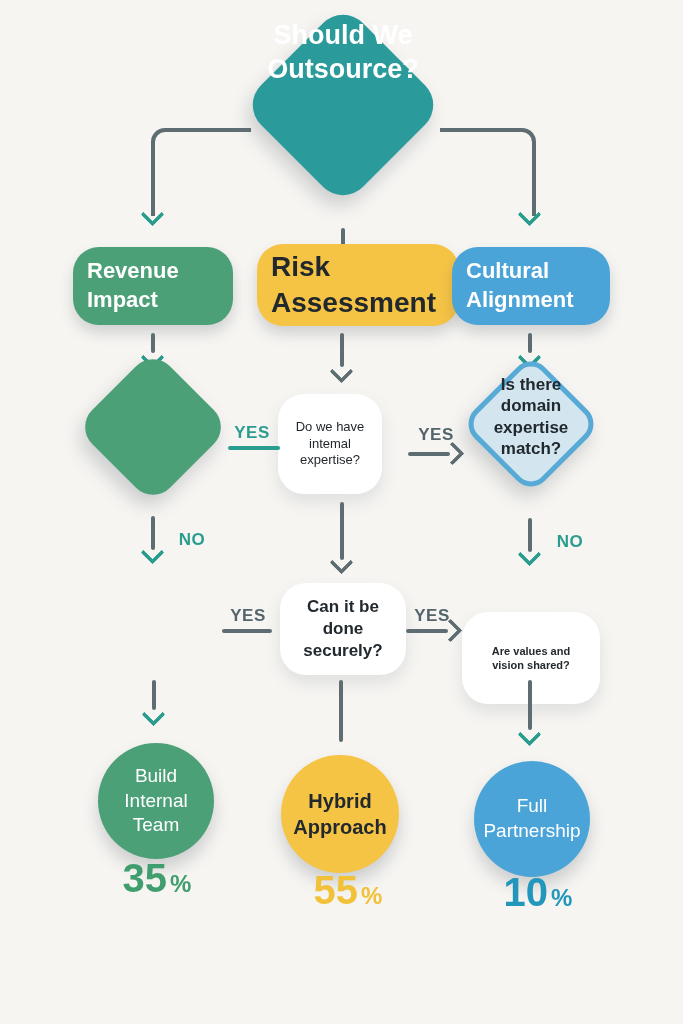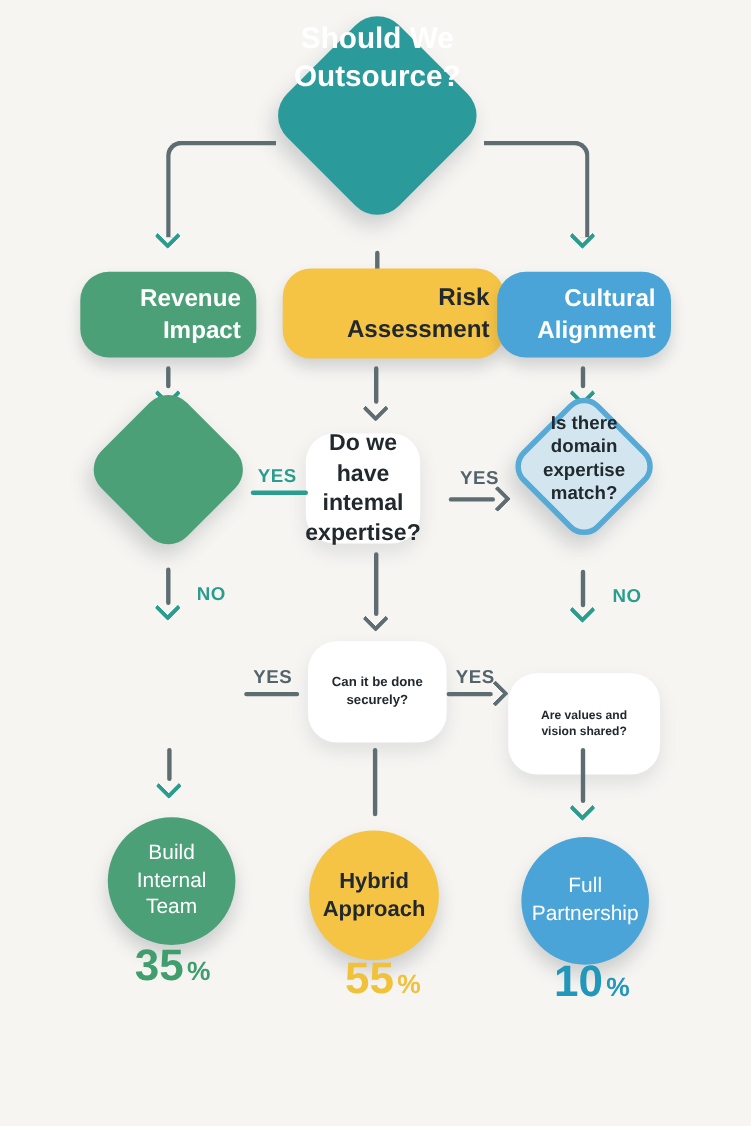--- a/index.html
+++ b/index.html
@@ -18,21 +18,21 @@
   .diamond{position:absolute;display:flex;align-items:flex-start;justify-content:center;}
   .diamond-shape{
     position:absolute;
     transform:rotate(45deg);
     box-shadow:4px 10px 18px rgba(60,70,80,.22);
   }
   .node-label{position:relative;text-align:center;line-height:1.25;z-index:2;}
   .pill{
     position:absolute;border-radius:26px;
     display:flex;align-items:center;justify-content:center;
-    text-align:right;line-height:1.3;
+    text-align:left;line-height:1.3;
     box-shadow:0 8px 14px rgba(60,70,80,.20);
     padding:12px 14px;box-sizing:border-box;
   }
   .card{
     position:absolute;background:#ffffff;border-radius:26px;
     display:flex;align-items:center;justify-content:center;
     text-align:center;line-height:1.3;
     box-shadow:0 8px 16px rgba(90,100,110,.14);
   }
   .circle{
@@ -90,41 +90,41 @@
   <div class="chev chev-down chev-teal" style="left:144px;top:206px;"></div>
 
   <div class="vline" style="left:341px;top:228px;height:18px;"></div>
 
   <div class="elbow" style="left:440px;top:128px;width:92px;height:84px;border-top:4px solid #5d6d72;border-right:4px solid #5d6d72;border-top-right-radius:14px;"></div>
   <div class="chev chev-down chev-teal" style="left:521px;top:206px;"></div>
 
   <div class="pill bg-green txt-white" style="left:73px;top:247px;width:160px;height:78px;font-size:22px;font-weight:600;">
     <span>Revenue Impact</span>
   </div>
-  <div class="pill bg-yellow txt-dark" style="left:257px;top:244px;width:202px;height:82px;font-size:22px;font-weight:600;">
+  <div class="pill bg-yellow txt-dark" style="left:257px;top:244px;width:202px;height:82px;font-size:28px;font-weight:600;">
     <span>Risk Assessment</span>
   </div>
   <div class="pill bg-blue txt-white" style="left:452px;top:247px;width:158px;height:78px;font-size:22px;font-weight:600;">
     <span>Cultural Alignment</span>
   </div>
 
   <div class="vline" style="left:151px;top:333px;height:20px;"></div>
   <div class="chev chev-down chev-teal" style="left:144px;top:349px;"></div>
 
   <div class="vline" style="left:340px;top:333px;height:34px;"></div>
   <div class="chev chev-down chev-gray" style="left:333px;top:363px;"></div>
 
   <div class="vline" style="left:528px;top:333px;height:20px;"></div>
   <div class="chev chev-down chev-teal" style="left:521px;top:349px;"></div>
 
   <div class="diamond" style="left:75px;top:372px;width:156px;height:156px;">
     <div class="diamond-shape bg-green" style="width:110px;height:110px;border-radius:24px;"></div>
   </div>
 
-  <div class="card txt-dark" style="left:278px;top:394px;width:104px;height:100px;font-size:21px;font-weight:700;">
+  <div class="card txt-dark" style="left:278px;top:394px;width:104px;height:100px;font-size:13px;font-weight:400;">
     <span style="display:block;width:116px;">Do we have intemal expertise?</span>
   </div>
 
   <div class="diamond" style="left:455px;top:374px;width:152px;height:152px;">
     <div class="diamond-shape bg-lightblue" style="width:100px;height:100px;border-radius:20px;box-sizing:border-box;"></div>
     <div class="node-label txt-dark" style="width:100px;font-size:17px;font-weight:600;">Is there domain expertise match?</div>
   </div>
 
   <div class="edge-label teal-text" style="left:224px;top:423px;width:56px;">YES</div>
   <div class="hline line-teal" style="left:228px;top:446px;width:52px;"></div>
@@ -137,21 +137,21 @@
   <div class="chev chev-down chev-teal" style="left:144px;top:544px;"></div>
   <div class="edge-label teal-text" style="left:170px;top:530px;width:44px;">NO</div>
 
   <div class="vline" style="left:528px;top:518px;height:34px;"></div>
   <div class="chev chev-down chev-teal" style="left:521px;top:546px;"></div>
   <div class="edge-label teal-text" style="left:548px;top:532px;width:44px;">NO</div>
 
   <div class="vline" style="left:340px;top:502px;height:58px;"></div>
   <div class="chev chev-down chev-gray" style="left:333px;top:554px;"></div>
 
-  <div class="card txt-dark" style="left:280px;top:583px;width:126px;height:92px;font-size:12px;font-weight:600;">
+  <div class="card txt-dark" style="left:280px;top:583px;width:126px;height:92px;font-size:17px;font-weight:600;">
     <span style="display:block;width:100px;">Can it be done securely?</span>
   </div>
   <div class="card txt-dark" style="left:462px;top:612px;width:138px;height:92px;font-size:11px;font-weight:600;">
     <span style="display:block;width:112px;">Are values and vision shared?</span>
   </div>
 
   <div class="edge-label gray-text" style="left:220px;top:606px;width:56px;">YES</div>
   <div class="hline" style="left:222px;top:629px;width:50px;"></div>
 
   <div class="edge-label gray-text" style="left:406px;top:606px;width:52px;">YES</div>

